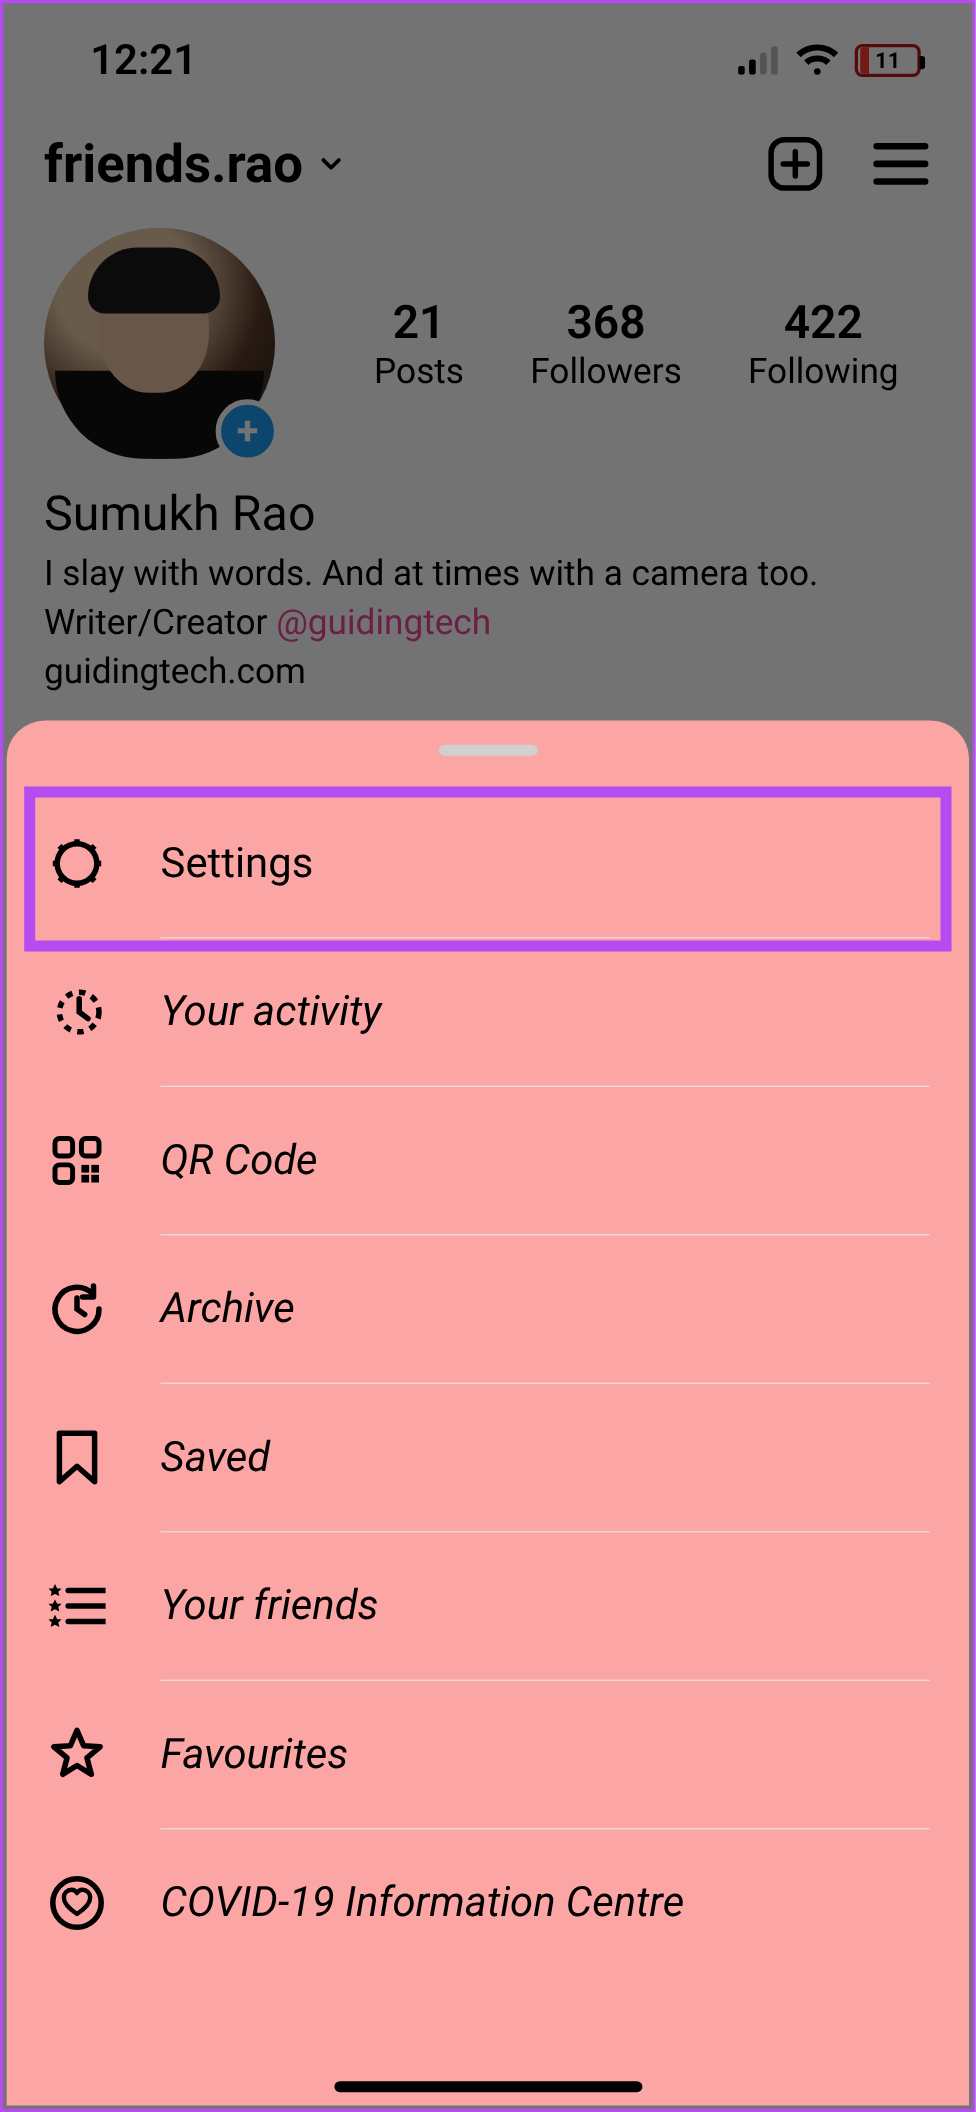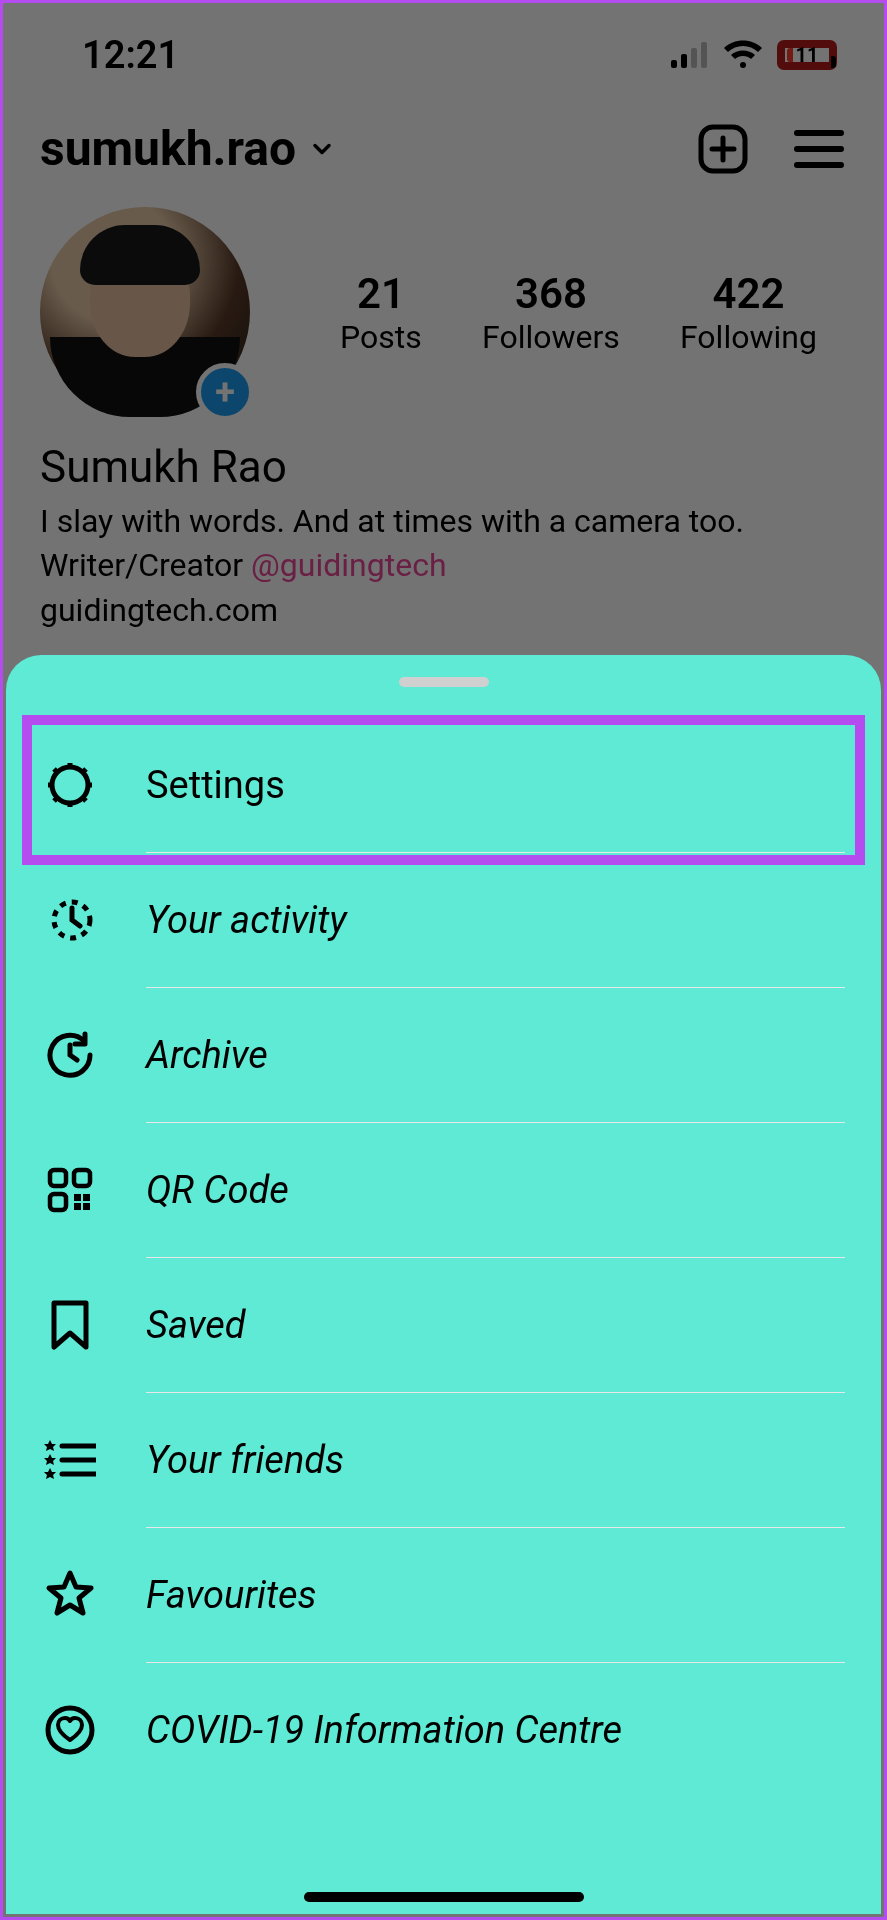--- a/index.html
+++ b/index.html
@@ -103,21 +103,21 @@
   .bio { padding: 20px 40px 0 40px; font-size: 32px; line-height: 1.4; }
   .bio .name { font-weight: 400; font-size: 44px; }
   .bio .at { color: #ec4899; }
 
   
   .sheet {
     position: absolute;
     left: 6px; right: 6px;
     top: 655px;
     bottom: 6px;
-    background: #5eead4;
+    background: #fca5a5;
     border-radius: 35px 35px 0 0;
     z-index: 10;
     padding-top: 22px;
   }
   .grabber {
     width: 90px; height: 10px; border-radius: 5px;
     background: #d0d0d0;
     margin: 0 auto 30px auto;
   }
   .menu { padding: 0 36px; }
@@ -162,21 +162,21 @@
     left: 50%;
     transform: translateX(-50%);
     width: 280px; height: 10px;
     background: #000;
     border-radius: 5px;
     z-index: 50;
   }
 
   svg { display:block; }
   .battery-shell {
-    width: 60px; height: 30px; border: 8px solid #b91c1c; border-radius: 7px;
+    width: 60px; height: 30px; border: 3px solid #b91c1c; border-radius: 7px;
     position: relative; display:flex; align-items:center; padding:0 2px;text-align:right;
   }
   .battery-shell::after{
     content:""; position:absolute; right:-7px; top:8px; width:5px; height:12px;
     background:#000; border-radius:0 3px 3px 0;
   }
   .batt-fill{ height:100%; background:#ff3b30; border-radius:3px 0 0 3px; }
   .batt-txt{ position:absolute; inset:0; display:flex; align-items:center; justify-content:center; font-size:20px; font-weight:700;}
 </style>
 </head>
@@ -202,21 +202,21 @@
       </span>
       <span class="battery-shell">
         <span class="batt-fill" style="width:16%"></span>
         <span class="batt-txt">11</span>
       </span>
     </div>
   </div>
 
   <div class="profile-header">
     <div class="uname">
-      <span>sumukh.rao</span>
+      <span>friends.rao</span>
       <span>
         <svg width="28" height="28" viewBox="0 0 24 24">
             <path d="M6 9l6 6 6-6" stroke="#000" stroke-width="3" fill="none" stroke-linecap="round" stroke-linejoin="round"></path>
           </svg>
       </span>
     </div>
     <div class="hicons">
       <div class="hicon">
         <svg width="52" height="52" viewBox="0 0 52 52">
             <rect x="4" y="4" width="44" height="44" rx="12" stroke="#000" stroke-width="5" fill="none"></rect>
@@ -294,33 +294,20 @@
 
     <div class="menu-item">
       <div class="icon">
         <svg width="50" height="50" viewBox="0 0 50 50">
             <circle cx="27" cy="25" r="18" stroke="#000" stroke-width="5" fill="none" stroke-dasharray="6 6"></circle>
             <path d="M27 13v12l8 6" stroke="#000" stroke-width="5" fill="none" stroke-linecap="round"></path>
           </svg>
       </div>
       <div class="label-wrap">
           <span class="label">Your activity</span>
-        </div>
-    </div>
-
-    <div class="menu-item">
-      <div class="icon">
-        <svg width="50" height="50" viewBox="0 0 50 50">
-            <path d="M45 25a20 20 0 11-6-14" stroke="#000" stroke-width="5" fill="none" stroke-linecap="round"></path>
-            <path d="M40 4v10H30" stroke="#000" stroke-width="5" fill="none" stroke-linecap="round" stroke-linejoin="round"></path>
-            <path d="M25 15v10l7 5" stroke="#000" stroke-width="5" fill="none" stroke-linecap="round"></path>
-          </svg>
-      </div>
-      <div class="label-wrap">
-          <span class="label">Archive</span>
         </div>
     </div>
 
     <div class="menu-item">
       <div class="icon">
         <svg width="48" height="48" viewBox="0 0 48 48">
             <rect x="4" y="4" width="16" height="16" rx="4" stroke="#000" stroke-width="4.5" fill="none"></rect>
             <rect x="28" y="4" width="16" height="16" rx="4" stroke="#000" stroke-width="4.5" fill="none"></rect>
             <rect x="4" y="28" width="16" height="16" rx="4" stroke="#000" stroke-width="4.5" fill="none"></rect>
             <rect x="28" y="28" width="7" height="7" fill="#000"></rect>
@@ -329,20 +316,33 @@
             <rect x="37" y="28" width="7" height="7" fill="#000"></rect>
           </svg>
       </div>
       <div class="label-wrap">
           <span class="label">QR Code</span>
         </div>
     </div>
 
     <div class="menu-item">
       <div class="icon">
+        <svg width="50" height="50" viewBox="0 0 50 50">
+            <path d="M45 25a20 20 0 11-6-14" stroke="#000" stroke-width="5" fill="none" stroke-linecap="round"></path>
+            <path d="M40 4v10H30" stroke="#000" stroke-width="5" fill="none" stroke-linecap="round" stroke-linejoin="round"></path>
+            <path d="M25 15v10l7 5" stroke="#000" stroke-width="5" fill="none" stroke-linecap="round"></path>
+          </svg>
+      </div>
+      <div class="label-wrap">
+          <span class="label">Archive</span>
+        </div>
+    </div>
+
+    <div class="menu-item">
+      <div class="icon">
         <svg width="44" height="52" viewBox="0 0 44 52">
             <path d="M6 4h32v44L22 34 6 48V4z" stroke="#000" stroke-width="5" fill="none" stroke-linejoin="round"></path>
           </svg>
       </div>
       <div class="label-wrap">
           <span class="label">Saved</span>
         </div>
     </div>
 
     <div class="menu-item">

